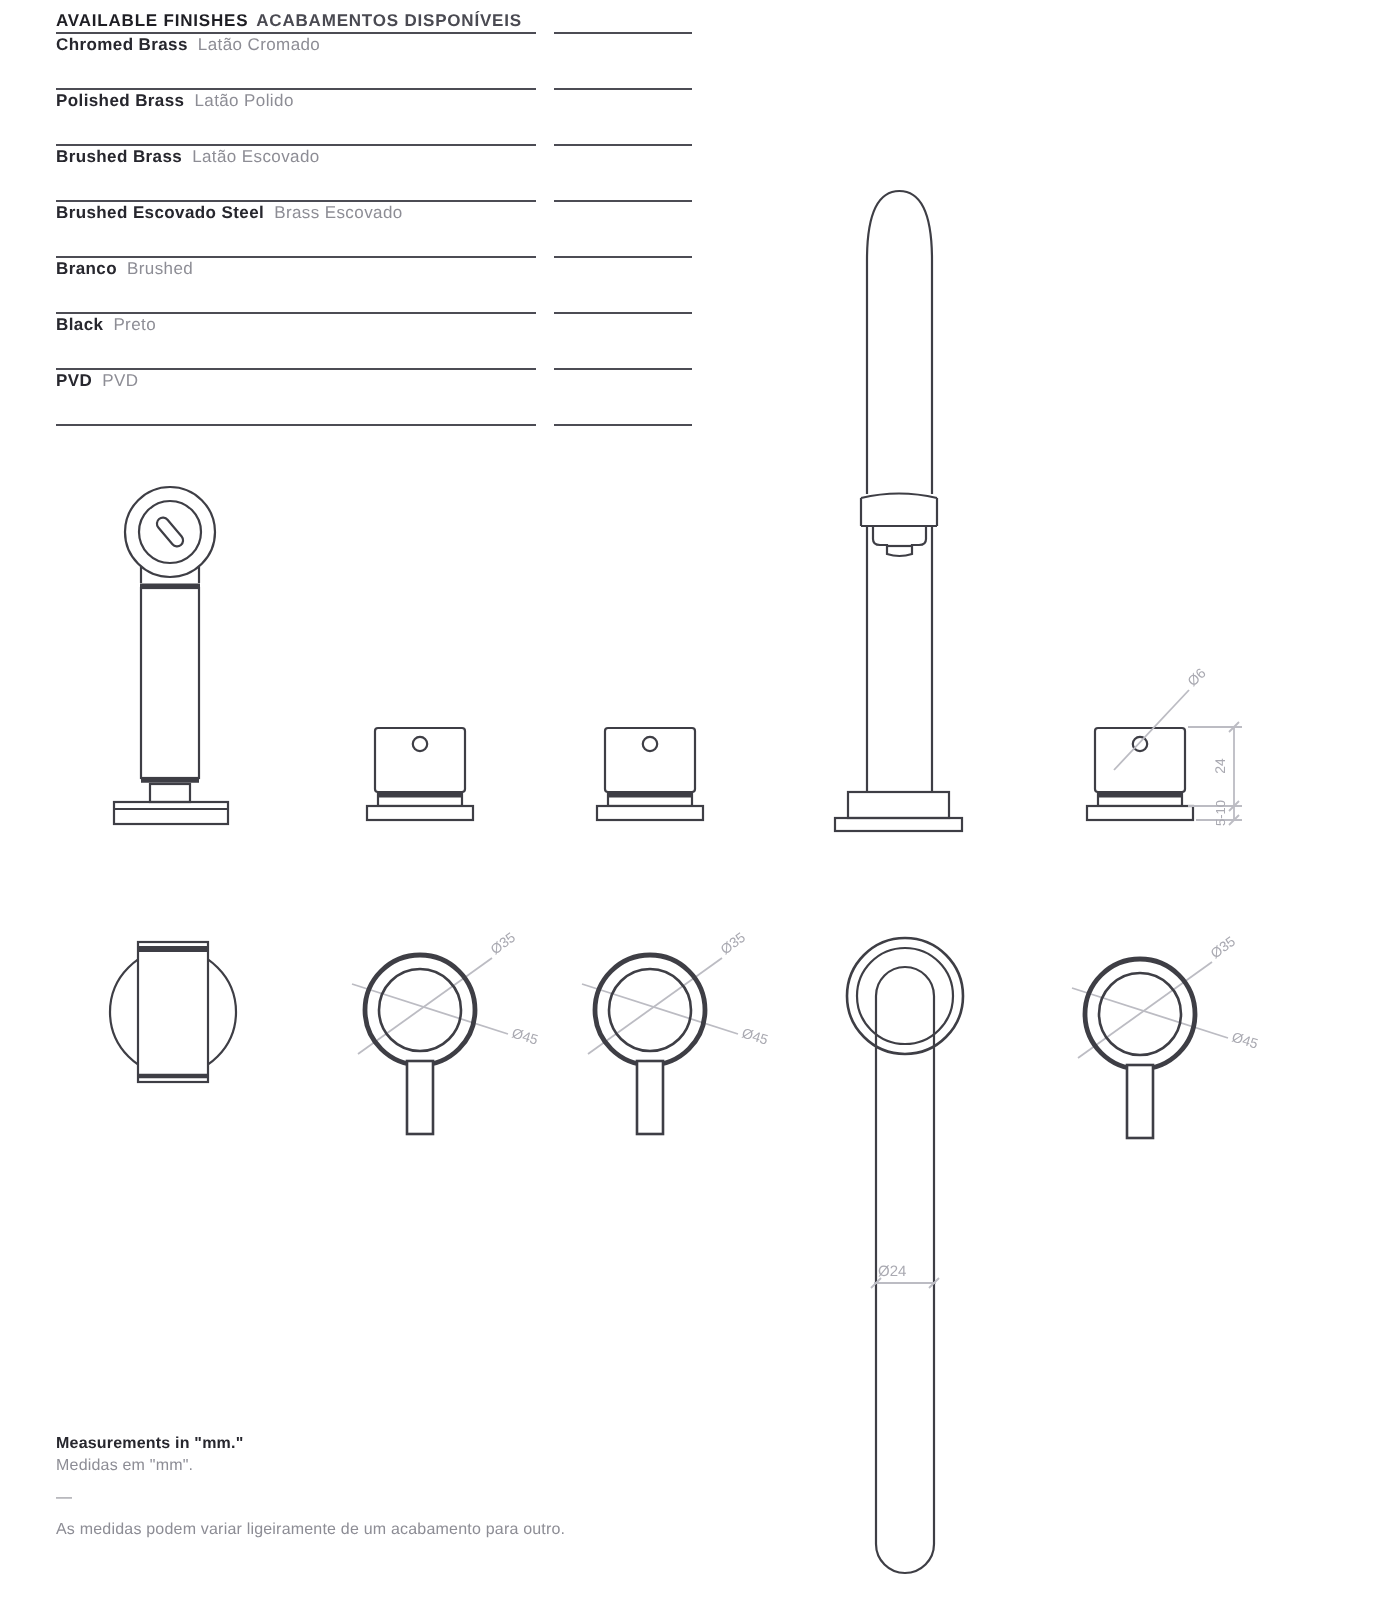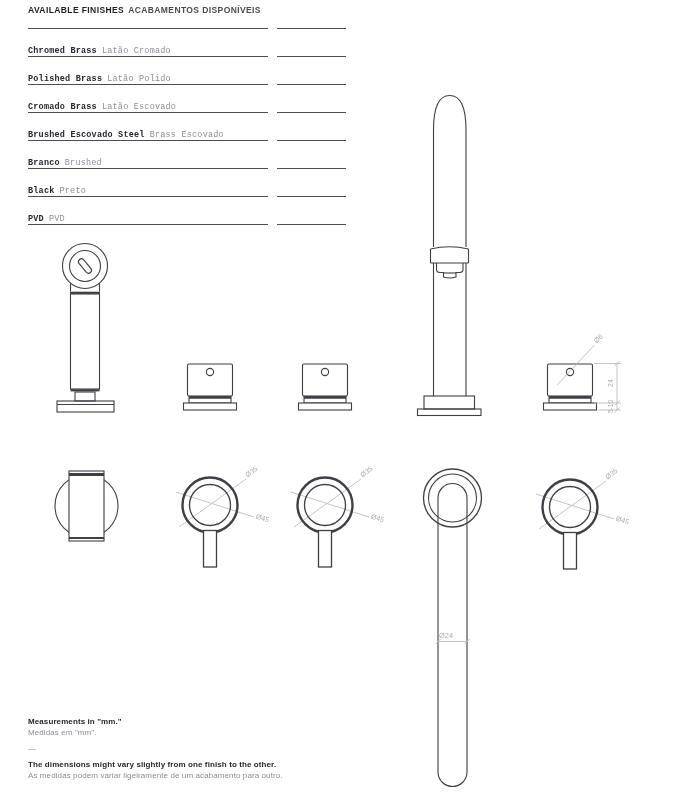--- a/index.html
+++ b/index.html
@@ -1,28 +1,28 @@
 <!DOCTYPE html>
 <html><head>
 <meta charset="utf-8">
 <style>
   html,body{margin:0;padding:0;background:#ffffff;}
   .page{position:relative;width:696px;height:800px;background:#ffffff;overflow:hidden;
         font-family:"Liberation Sans",sans-serif;}
 
   
   .finishes{position:absolute;left:28px;top:4px;width:318px;}
-  .finishes-title{font-size:8.5px;line-height:12px;letter-spacing:.4px;margin-bottom:12px;}
+  .finishes-title{font-size:8.5px;line-height:12px;letter-spacing:.4px;}
   .finishes-title .en{font-weight:bold;color:#1e1e24;}
   .finishes-title .pt{font-weight:bold;color:#4a4a52;margin-left:4px;}
   .rule{display:flex;height:1px;}
   .rule .seg1{width:240px;height:1px;background:#4c4c54;}
   .rule .gapseg{width:9px;height:1px;}
   .rule .seg2{flex:1;height:1px;background:#4c4c54;}
-  .finish-row{height:27px;display:flex;align-items:flex-end;font-size:8.5px;letter-spacing:.2px;font-family:Liberation Mono, monospace;}
+  .finish-row{height:27px;display:flex;align-items:flex-start;font-size:8.5px;letter-spacing:.2px;}
   .finish-row .en{font-weight:bold;color:#27272e;}
   .finish-row .pt{color:#8d8d95;margin-left:5px;}
 
   
   .notes{position:absolute;left:28px;top:716px;font-size:8px;line-height:11px;letter-spacing:.1px;}
   .notes .bold{font-weight:bold;color:#27272e;}
   .notes .gray{color:#8d8d95;}
   .notes .dash{color:#8d8d95;margin:5px 0;}
 
   
@@ -61,21 +61,21 @@
     <div class="finish-row">
       <span class="en">Polished Brass</span>
       <span class="pt">Latão Polido</span>
     </div>
     <div class="rule">
         <div class="seg1"></div>
         <div class="gapseg"></div>
         <div class="seg2"></div>
       </div>
     <div class="finish-row">
-      <span class="en">Cromado Brass</span>
+      <span class="en">Brushed Brass</span>
       <span class="pt">Latão Escovado</span>
     </div>
     <div class="rule">
         <div class="seg1"></div>
         <div class="gapseg"></div>
         <div class="seg2"></div>
       </div>
     <div class="finish-row">
       <span class="en">Brushed Escovado Steel</span>
       <span class="pt">Brass Escovado</span>
@@ -198,17 +198,16 @@
       <line class="dim" x1="437" y1="641.5" x2="468" y2="641.5"></line>
       <path class="dim" d="M435.5,644 L440.5,639 M464.5,644 L469.5,639"></path>
       <text class="dimtext" style="font-size:7.5px" x="439" y="638">Ø24</text>
     </g>
   </svg>
 
   <div class="notes">
     <div class="bold">Measurements in "mm."</div>
     <div class="gray">Medidas em "mm".</div>
     <div class="dash">—</div>
-    <div class="bold">The dimensions might vary slightly from one finish to the other.</div>
     <div class="gray">As medidas podem variar ligeiramente de um acabamento para outro.</div>
   </div>
 
 </div>
 
 </body></html>

